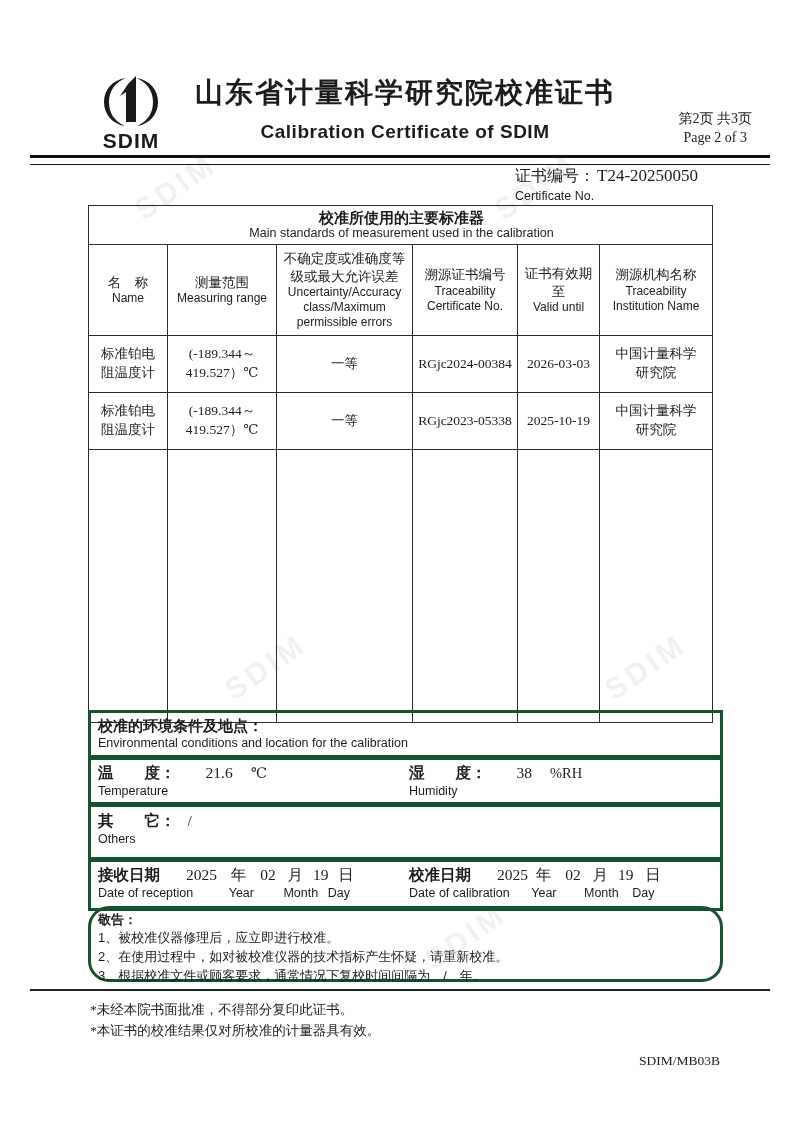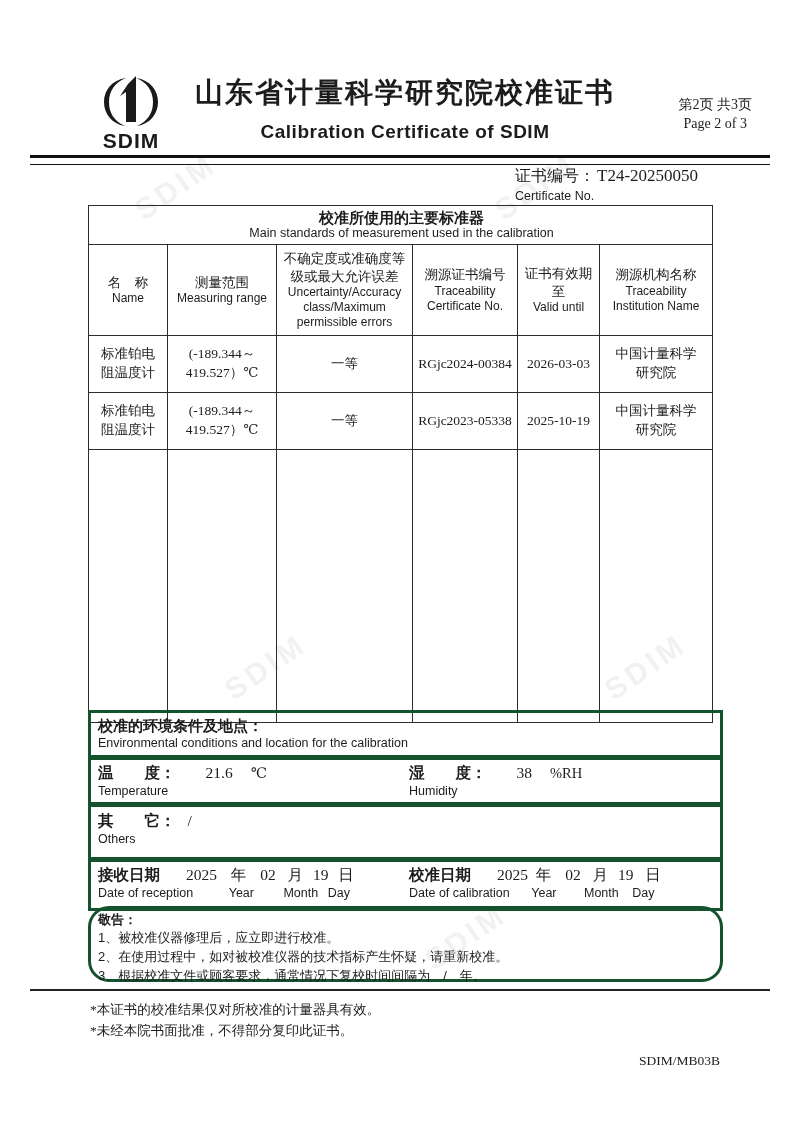--- a/index.html
+++ b/index.html
@@ -38,21 +38,21 @@
   .titles{position:absolute;left:190px;top:4px;width:430px;text-align:center;}
   .title-cn{
     font-size:28px;font-weight:bold;letter-spacing:2px;
     font-family:"Liberation Serif","DejaVu Serif",serif;
     white-space:nowrap;
   }
   .title-en{
     font-family:"Liberation Sans",sans-serif;
     font-size:19px;font-weight:bold;margin-top:9px;letter-spacing:0.5px;
   }
-  .pageinfo{position:absolute;right:48px;top:26px;text-align:center;line-height:1.35;}
+  .pageinfo{position:absolute;right:48px;top:40px;text-align:center;line-height:1.35;}
   .pageinfo-cn{font-size:14px;}
   .pageinfo-en{font-size:14px;font-family:"Liberation Serif",serif;}
 
   .rule-double{
     position:absolute;left:30px;top:155px;width:740px;height:6px;
     border-top:3px solid #111;border-bottom:1px solid #111;
   }
 
   .certno{position:absolute;left:515px;top:165px;width:250px;line-height:1.3;}
   .certno-line1{font-size:16px;white-space:nowrap;}
@@ -330,19 +330,19 @@
   <div class="secbox" style="top:906px;height:70px;border-radius:21px;">
     <div class="notice-title">敬告：</div>
     <div class="notice-item">1、被校准仪器修理后，应立即进行校准。</div>
     <div class="notice-item">2、在使用过程中，如对被校准仪器的技术指标产生怀疑，请重新校准。</div>
     <div class="notice-item">3、根据校准文件或顾客要求，通常情况下复校时间间隔为　/　年。</div>
   </div>
 
   <div class="rule-thin"></div>
 
   <div class="footnotes">
+    <div>*未经本院书面批准，不得部分复印此证书。</div>
     <div>*本证书的校准结果仅对所校准的计量器具有效。</div>
-    <div>*未经本院书面批准，不得部分复印此证书。</div>
   </div>
 
   <div class="formcode">SDIM/MB03B</div>
 
 </div>
 
 </body></html>

